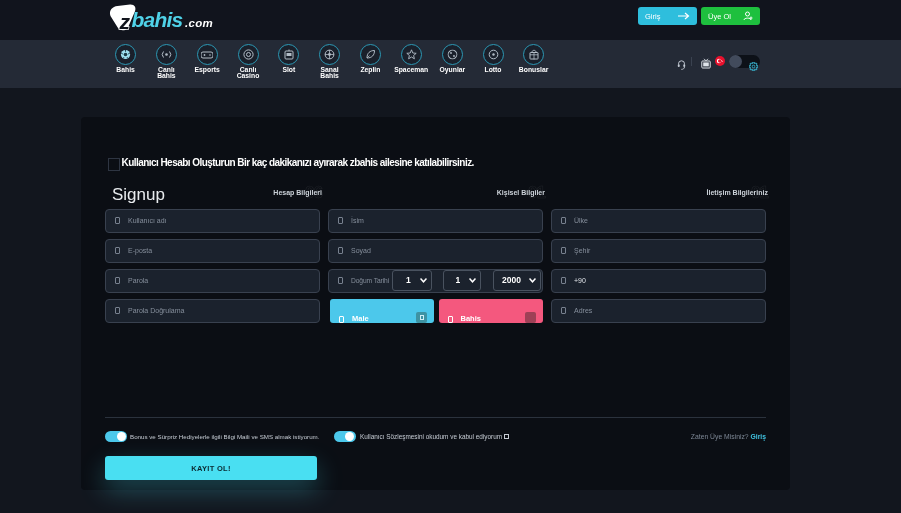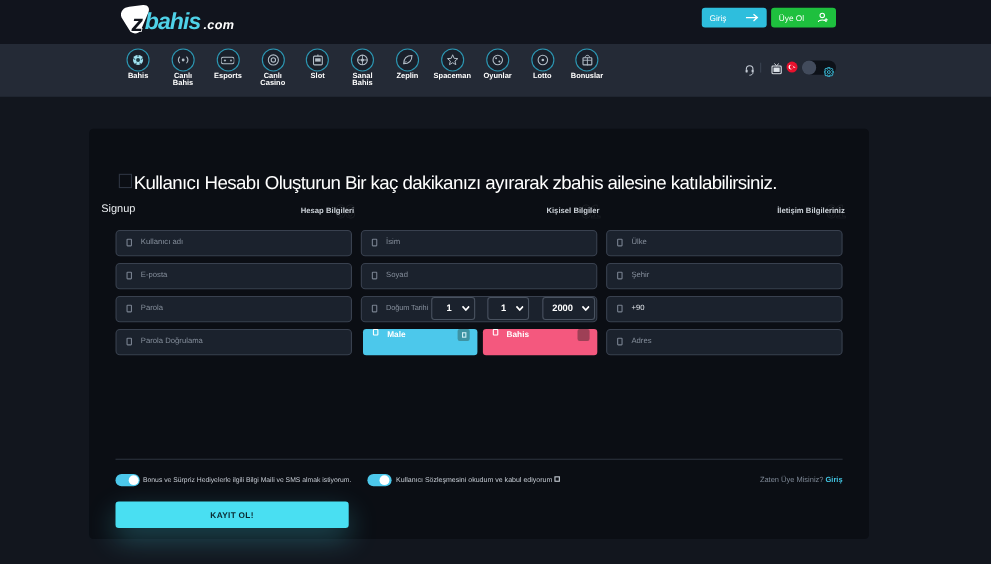--- a/index.html
+++ b/index.html
@@ -10,21 +10,21 @@
 #card { position:absolute; left:81px; top:117px; width:709px; height:373px; background:#0b0e14; border-radius:4px; }
 .btn-top { position:absolute; top:7px; height:18px; border-radius:3px; color:#fff; font-size:7.5px; display:flex; align-items:center; justify-content:space-between; padding:0 7px; }
 .navitem { position:absolute; top:4px; width:60px; text-align:center; }
 .navcirc { background:#1a202b; width:21px; height:21px; border:1.2px solid #2c98b4; border-radius:50%; margin:0 auto; display:flex; align-items:center; justify-content:center; }
 .navlbl { margin-top:2px; font-size:6.8px; line-height:6.2px; color:#fff; font-weight:bold; }
 .inp { position:absolute; width:215px; height:24px; background:#1b222d; border:1px solid #39414f; border-radius:4px; display:flex; align-items:center; }
 .ph { font-size:7px; color:#868f9c; }
 .imgic { display:inline-block; width:5px; height:6.5px; border:1px solid #78818f; border-radius:1px; margin:0 8px 0 9px; flex:none; }
 .seclbl { position:absolute; font-size:7px; font-weight:bold; color:#ccd2d9; } .seclbl{width:217px !important;}
 .sel { position:absolute; height:21px; border:1px solid #49525f; border-radius:3px; background:#1b222d; display:flex; align-items:center; color:#fff; font-size:8.5px; font-weight:bold; }
-.gbtn { position:absolute; width:104px; height:24px; border-radius:3px; display:flex; align-items:flex-start; color:#fff; font-size:7.5px; font-weight:bold; }
+.gbtn { position:absolute; width:104px; height:24px; border-radius:3px; display:flex; align-items:flex-end; color:#fff; font-size:7.5px; font-weight:bold; }
 .toggle { position:absolute; width:22px; height:11.5px; background:#4cc8eb; border-radius:6px; }
 .toggle .knob { position:absolute; right:1.2px; top:1.2px; width:9px; height:9px; background:#fff; border-radius:50%; }
 .tlabel { position:absolute; font-size:6.2px; color:#c6ccd4; }
 </style>
 </head>
 <body>
 <div id="topbar">
   <svg class="abs" style="left:106px; top:3px;" width="115" height="31" viewBox="0 0 115 31">
     <path d="M4.5 13 C2.5 7.5 6.5 3.6 11.5 3.1 L24 1.5 C28.5 1.2 30.5 4.4 28.9 8.4 L22.2 24 C20.4 28.1 14 28.6 11.7 24.6 Z" fill="#ffffff"></path>
     <text x="13.5" y="25.5" font-size="21" font-weight="bold" font-style="italic" fill="#11141c" stroke="#ffffff" stroke-width="1.4" paint-order="stroke" font-family="Liberation Sans">z</text>
@@ -150,23 +150,23 @@
           <path d="M3 3.2 c0 -2.5 4 -2.5 4 0" fill="none" stroke="#b3bdc7" stroke-width="0.9"></path>
         </svg>
       </div>
       <div class="navlbl">Bonuslar</div>
     </div>
 </div>
 
 <div id="card"></div>
 
 <div class="abs" style="left:108px; top:158px; width:11.5px; height:13px; border:1px solid #2e3542;"></div>
-<div class="abs" style="left:121.5px; top:156.5px; font-size:17px; font-weight:normal; color:#fff; letter-spacing:-0.55px; white-space:nowrap;">Kullanıcı Hesabı Oluşturun Bir kaç dakikanızı ayırarak zbahis ailesine katılabilirsiniz.</div>
-
-<div class="abs" style="left:92px; top:185px; font-size:10px; color:#e9ecef;">Signup</div>
+<div class="abs" style="left:121.5px; top:156.5px; font-size:10px; font-weight:bold; color:#fff; letter-spacing:-0.55px; white-space:nowrap;">Kullanıcı Hesabı Oluşturun Bir kaç dakikanızı ayırarak zbahis ailesine katılabilirsiniz.</div>
+
+<div class="abs" style="left:112px; top:185px; font-size:17px; color:#e9ecef;">Signup</div>
 <div class="abs" style="left:105px; width:217px; top:183px; text-align:right; font-size:17px; font-weight:bold; color:transparent; -webkit-text-stroke:0.6px rgba(255,255,255,0.075); letter-spacing:-1px;">06</div>
 <div class="abs" style="left:328px; width:217px; top:183px; text-align:right; font-size:17px; font-weight:bold; color:transparent; -webkit-text-stroke:0.6px rgba(255,255,255,0.075); letter-spacing:-1px;">01</div>
 <div class="abs" style="left:551px; width:217px; top:183px; text-align:right; font-size:17px; font-weight:bold; color:transparent; -webkit-text-stroke:0.6px rgba(255,255,255,0.075); letter-spacing:-1px;">01</div>
 <div class="seclbl" style="left:105px; width:215px; top:188.5px; text-align:right;">Hesap Bilgileri</div>
 <div class="seclbl" style="left:328px; width:215px; top:188.5px; text-align:right;">Kişisel Bilgiler</div>
 <div class="seclbl" style="left:551px; width:215px; top:188.5px; text-align:right;">İletişim Bilgileriniz</div>
 
 <div class="inp" style="left:105px; top:208.5px;">
     <span class="imgic"></span>
     <span class="ph">Kullanıcı adı</span>

